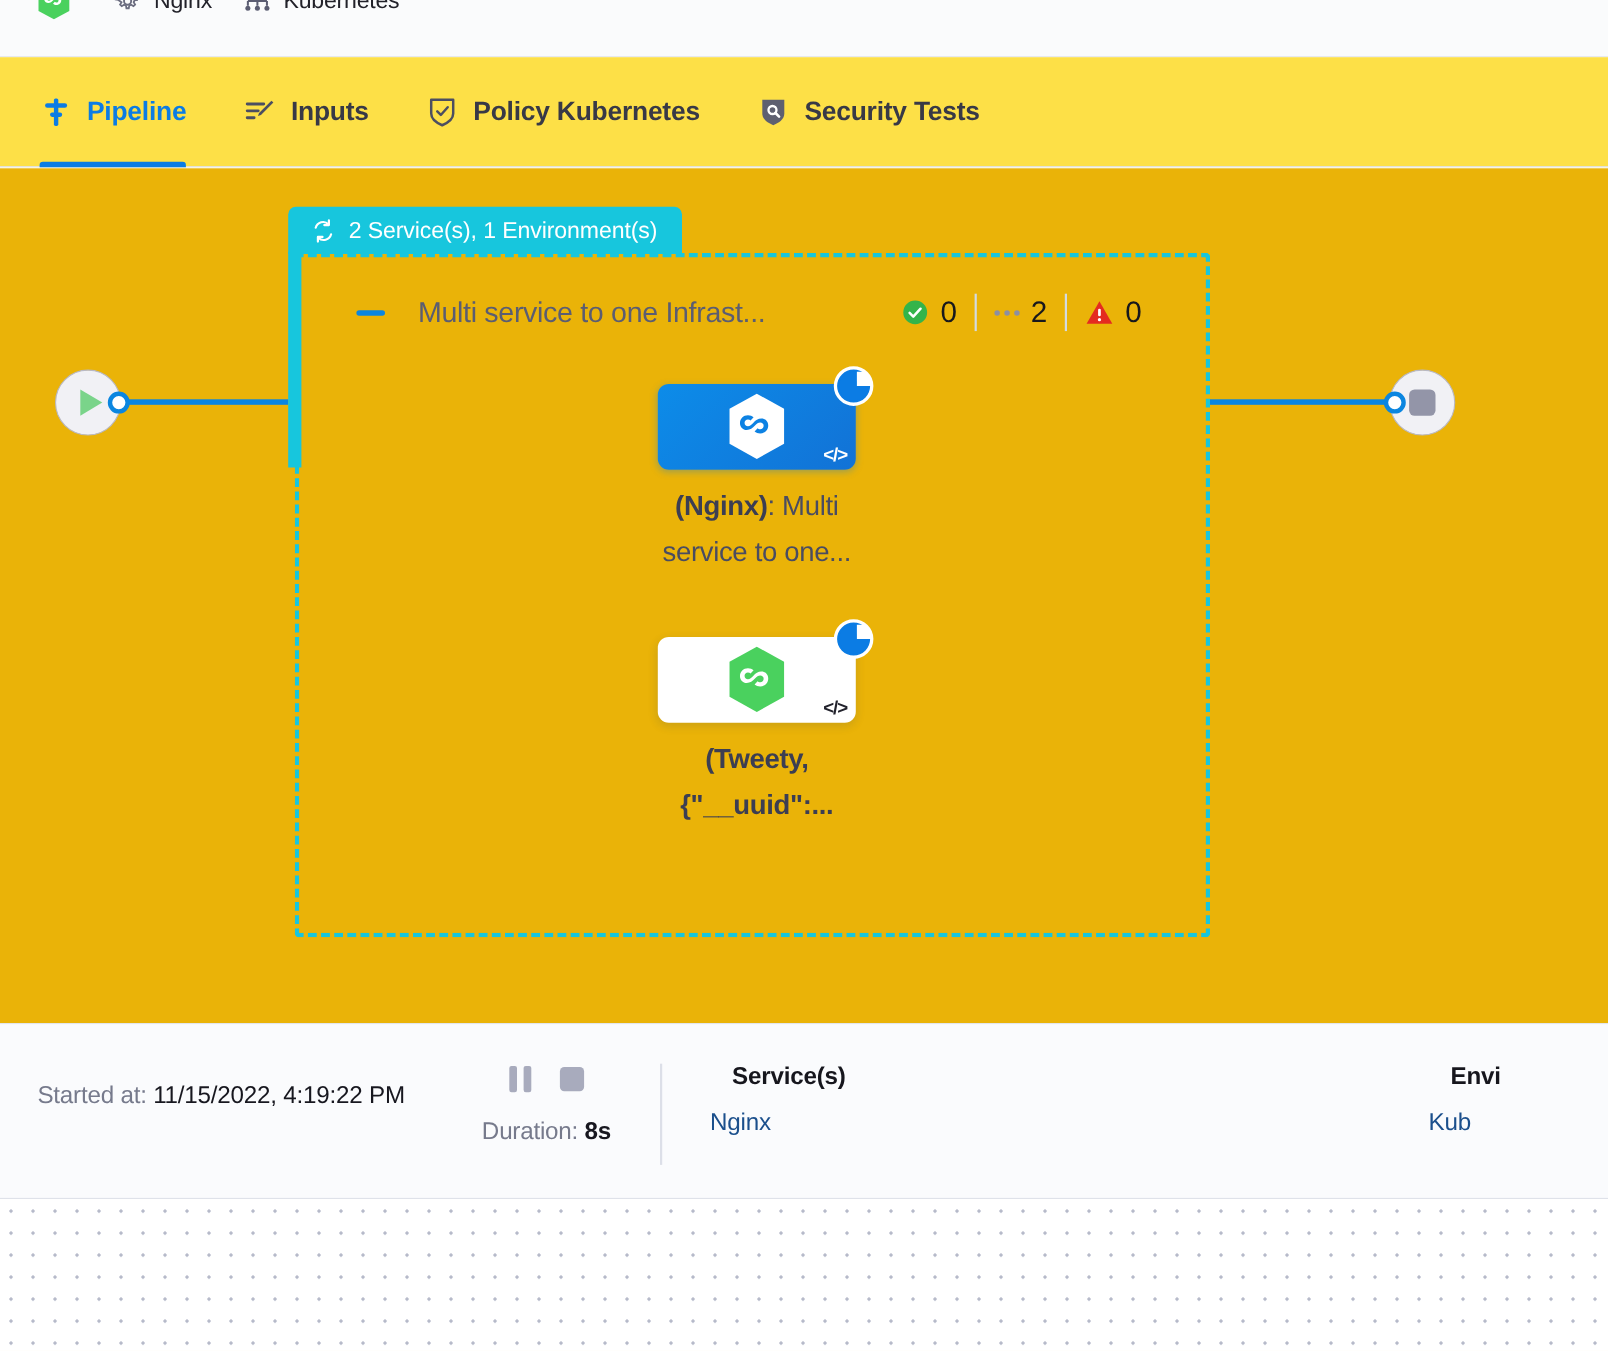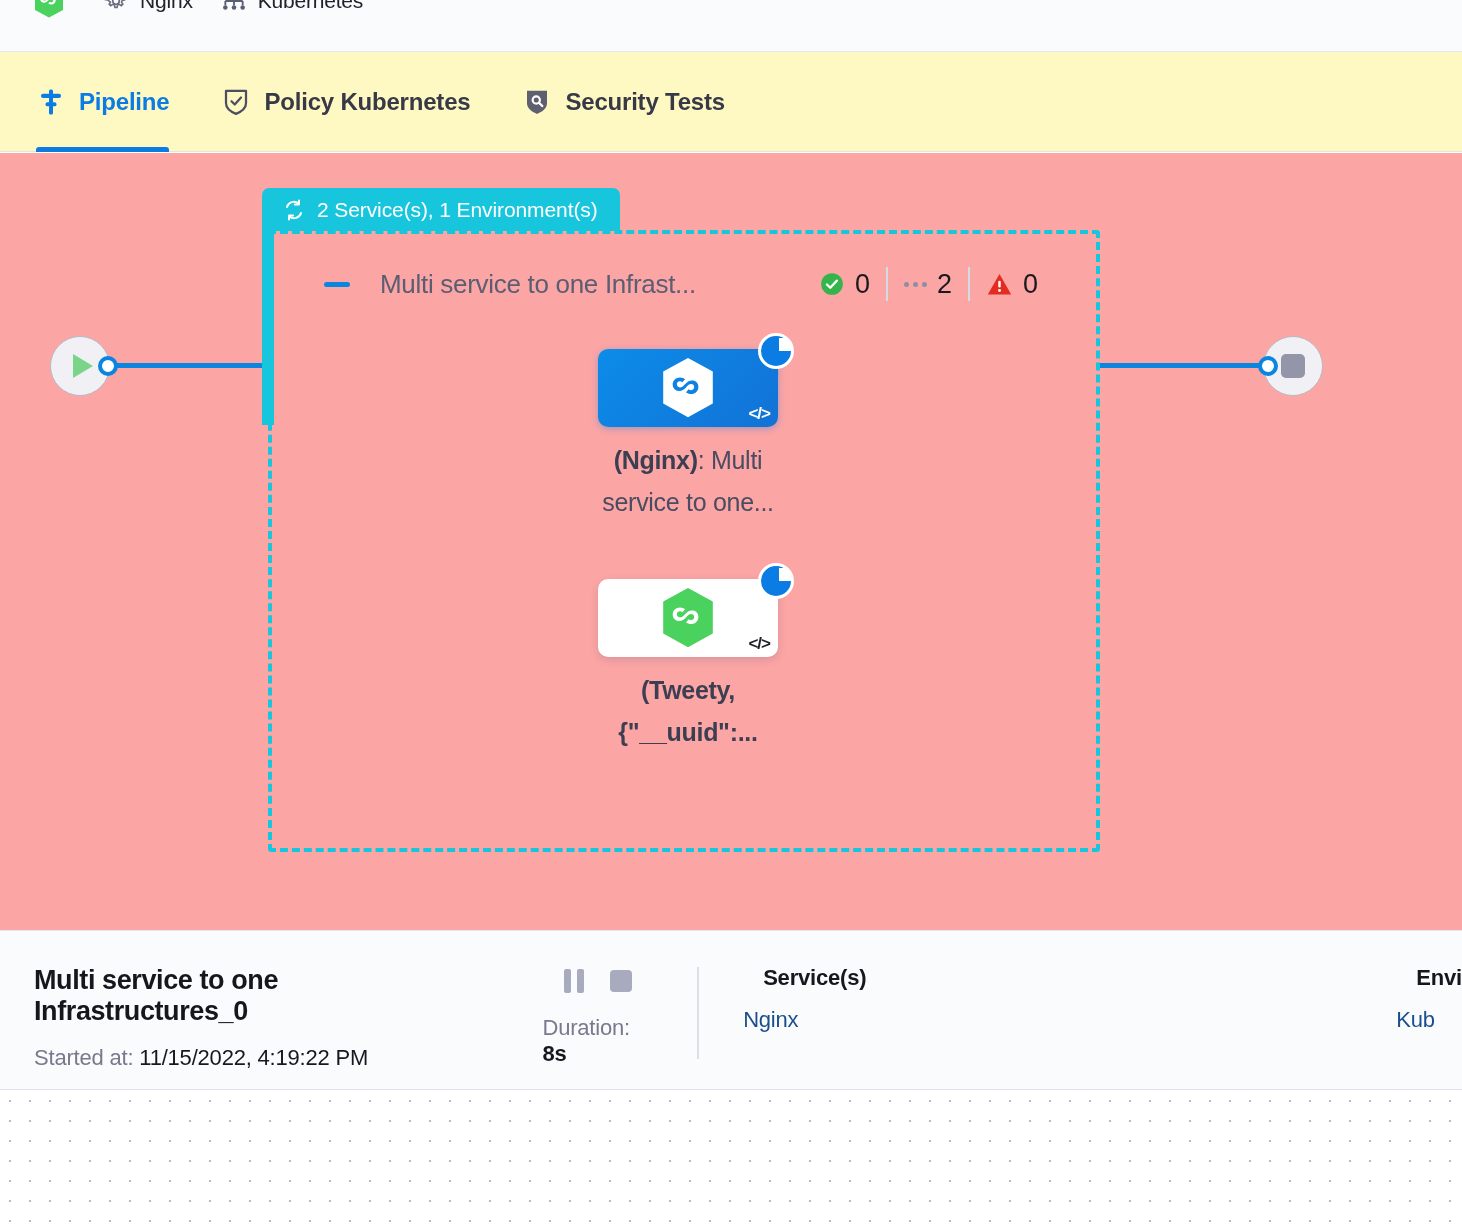--- a/index.html
+++ b/index.html
@@ -18,40 +18,40 @@
     display: flex; align-items: flex-start; padding-left: 34px; gap: 28px;
     overflow: hidden;
   }
   .crumb { display: flex; align-items: center; gap: 11px; height: 26px; margin-top: -12px; }
   .crumb-label { font-size: 21px; color: #22222a; font-weight: 400; letter-spacing: -0.2px; }
   .hexlogo { width: 30px; height: 34px; display: block; }
 
   
   .tabbar {
     position: absolute; left: 0; top: 52px; width: 1462px; height: 100px;
-    background: #fef9c3; border-bottom: 1px solid #e0e3ea;
+    background: #fde047; border-bottom: 1px solid #e0e3ea;
     display: flex; align-items: center; padding-left: 36px; gap: 0;
   }
   .tab {
     display: flex; align-items: center; gap: 13px;
     height: 100px; padding: 0 24px 0 0; margin-right: 28px;
     position: relative; cursor: pointer;
   }
   .tab-label { font-size: 24px; font-weight: 700; color: #383946; letter-spacing: -0.2px; }
   .tab.active .tab-label { color: #0b7ce4; }
   .tab.active::after {
     content: ""; position: absolute; left: 0; right: 24px; bottom: 0;
     height: 5px; background: #0b7ce4; border-radius: 3px 3px 0 0;
   }
   .tab svg { display: block; }
 
   
   .canvas {
     position: absolute; left: 0; top: 153px; width: 1462px; height: 777px;
-    background: #fca5a5; overflow: hidden;
+    background: #eab308; overflow: hidden;
   }
 
   
   .terminal {
     position: absolute; width: 60px; height: 60px; border-radius: 50%;
     background: #f1f1f5; border: 1.6px solid #b9b9c4;
     display: flex; align-items: center; justify-content: center;
   }
   #start-node { left: 50px; top: 183px; }
   #end-node   { left: 1263px; top: 183px; }
@@ -217,20 +217,27 @@
 
     <div class="tab active">
       <svg width="30" height="30" viewBox="0 0 24 24">
         <rect x="10.4" y="2" width="3.2" height="20" rx="1.2" fill="#0b7ce4"></rect>
         <rect x="4" y="5.4" width="16" height="3.4" rx="1.6" fill="#0b7ce4"></rect>
         <rect x="7.6" y="12.2" width="8.8" height="3.2" rx="1.5" fill="#0b7ce4"></rect>
       </svg>
       <span class="tab-label">Pipeline</span>
     </div>
 
+    <div class="tab">
+      <svg width="30" height="30" viewBox="0 0 24 24">
+        <path d="M3 6h12M3 11h8M3 16h5" stroke="#4c4e61" stroke-width="2.1" stroke-linecap="round"></path>
+        <path d="M20.6 3.6l1.4 1.4-9 9-2.2.8.8-2.2z" fill="#4c4e61"></path>
+      </svg>
+      <span class="tab-label">Inputs</span>
+    </div>
 
     <div class="tab">
       <svg width="30" height="30" viewBox="0 0 24 24">
         <path d="M4 3h16v10c0 4.5-4.4 7-8 8.5C8.4 20 4 17.5 4 13z" fill="none" stroke="#4c4e61" stroke-width="1.8" stroke-linejoin="round"></path>
         <path d="M8.4 11.4l2.6 2.6 5-5.6" fill="none" stroke="#4c4e61" stroke-width="1.8" stroke-linecap="round" stroke-linejoin="round"></path>
       </svg>
       <span class="tab-label">Policy Kubernetes</span>
     </div>
 
     <div class="tab">
@@ -329,21 +336,20 @@
       <div class="step-label">
         <b>(Tweety, {"__uuid":...</b><span></span>
       </div>
     </div>
 
   </div>
 
   <div class="detailbar">
 
     <div>
-      <div class="detail-title">Multi service to one Infrastructures_0</div>
       <div class="detail-sub">
         <span class="muted">Started at:</span>
         <span>11/15/2022, 4:19:22 PM</span>
       </div>
     </div>
 
     <div class="exec-ctrl">
       <div class="exec-icons">
         <span class="pause-ico">
             <i></i>

